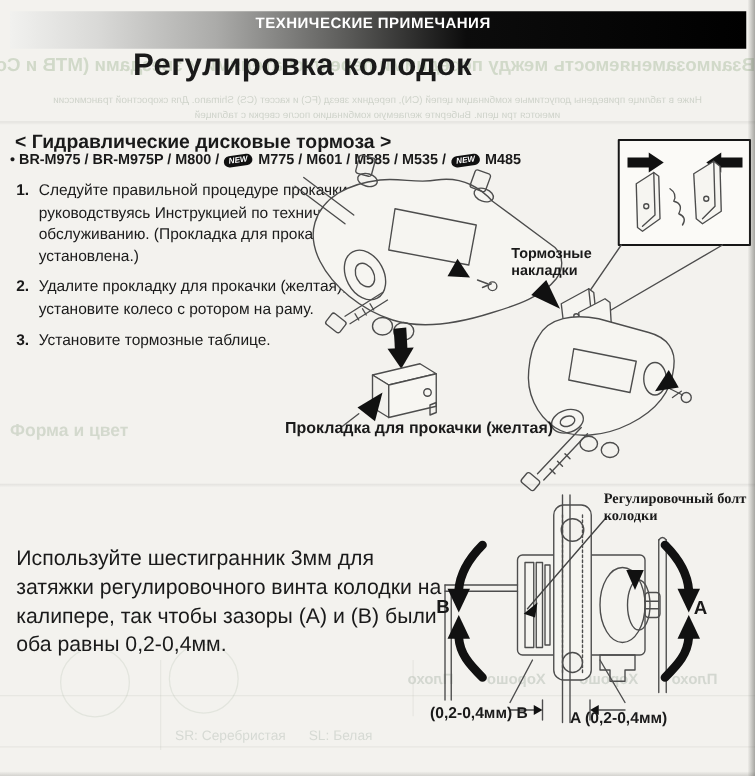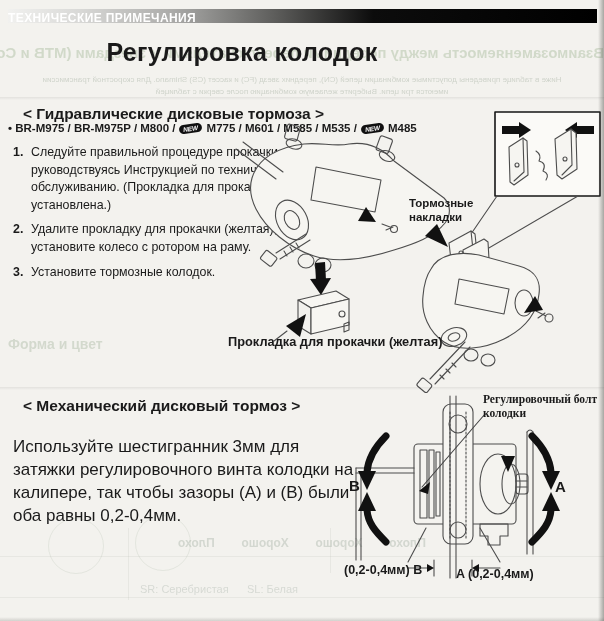--- a/index.html
+++ b/index.html
@@ -4,32 +4,32 @@
 <style>
   html,body{margin:0;padding:0;background:#888;}
   #page{
     position:relative;width:604px;height:621px;overflow:hidden;
     background:#f3f2ee;
     font-family:"Liberation Sans",sans-serif;color:#1a1a1a;
   }
   .abs{position:absolute;}
   
   #banner{
-    left:8px;top:9px;width:589px;height:14px;
+    left:8px;top:9px;width:589px;height:30px;
     background:linear-gradient(90deg,#f1f1ef 0%,#d9d9d7 12%,#ababa9 28%,#5a5a58 46%,#0c0c0c 62%,#000 100%);
     color:#fff;font-weight:bold;font-size:12px;line-height:18px;
-    text-align:left;padding-right:8px;box-sizing:border-box;letter-spacing:.4px;
+    text-align:center;padding-right:8px;box-sizing:border-box;letter-spacing:.4px;
   }
   
   #title{
     left:0;top:38px;width:484px;text-align:center;
     font-size:25px;font-weight:bold;letter-spacing:.3px;
   }
   
-  .bleed{pointer-events:none;text-align:center;}
+  .bleed{pointer-events:none;}
   #bleed-heading{
     left:0;top:44px;width:604px;text-align:center;font-size:15px;font-weight:bold;
     color:#a9bc9e;opacity:.45;transform:scaleX(-1);filter:blur(.6px);white-space:nowrap;
   }
   #bleed-subline{
     left:40px;top:74px;width:524px;text-align:center;font-size:8px;line-height:1.5;
     color:#b7bfb3;opacity:.6;transform:scaleX(-1);filter:blur(.5px);
   }
   #bleed-midleft{
     left:8px;top:336px;font-size:14px;font-weight:bold;color:#ccd3c6;opacity:.8;filter:blur(.5px);
@@ -41,21 +41,21 @@
   #bleed-bottomcolors{
     left:140px;top:583px;font-size:11px;color:#d2d6d0;opacity:.85;filter:blur(.4px);white-space:pre;
   }
   .bleed-line{background:rgba(175,185,170,.18);}
   .bleed-circle{border:1px solid rgba(170,180,165,.22);border-radius:50%;}
   
   .sep{left:0;width:604px;height:3px;background:linear-gradient(to bottom,rgba(0,0,0,.07),rgba(0,0,0,0));}
   #edge-right{right:0;top:0;width:6px;height:621px;background:linear-gradient(to right,rgba(90,90,85,0),rgba(90,90,85,.5));}
   #edge-bottom{left:0;bottom:0;width:604px;height:4px;background:linear-gradient(to top,rgba(60,60,55,.18),rgba(60,60,55,0));}
   
-  .sec-heading{left:23px;font-size:15.5px;font-weight:bold;}
+  .sec-heading{left:12px;font-size:15.5px;font-weight:bold;}
   .models{left:8px;font-size:11.5px;font-weight:bold;display:flex;align-items:center;gap:4px;white-space:nowrap;}
   .new-badge{
     display:inline-block;background:#101010;color:#fff;font-size:6.5px;font-style:italic;
     font-weight:bold;border-radius:8px;padding:1px 4px;line-height:7px;transform:rotate(-8deg);
   }
   #steps{left:13px;top:144px;width:302px;}
   .step{display:flex;margin-bottom:7px;font-size:12.4px;line-height:1.42;}
   .step-num{font-weight:bold;width:18px;flex:0 0 18px;}
   #mech-body{left:13px;top:436px;width:348px;font-size:17px;line-height:1.35;}
   
@@ -107,21 +107,21 @@
     <div class="step">
       <span class="step-num">1.</span>
       <span>Следуйте правильной процедуре прокачки, руководствуясь Инструкцией по техническому обслуживанию. (Прокладка для прокачки уже установлена.)</span>
     </div>
     <div class="step">
       <span class="step-num">2.</span>
       <span>Удалите прокладку для прокачки (желтая), затем установите колесо с ротором на раму.</span>
     </div>
     <div class="step">
       <span class="step-num">3.</span>
-      <span>Установите тормозные колодок.</span>
+      <span>Установите тормозные таблице.</span>
     </div>
   </div>
 
   <svg id="svg-hydraulic" style="left:218px;top:103px;" width="386" height="292" viewBox="0 0 386 292">
     <g stroke="#4d4d4d" stroke-width="1.1" fill="none" stroke-linejoin="round" stroke-linecap="round">
 
       <g>
         <path d="M34,75 C40,55 60,44 86,41 C102,39 116,44 131,41 C151,38 166,47 176,58 L226,95 C233,102 233,112 227,120 C216,134 196,141 176,147 C151,155 121,161 96,153 C71,145 48,126 38,106 C32,94 31,85 34,75 Z" fill="#f6f5f1"></path>
         <path d="M98,64 L163,77 L157,109 L93,97 Z"></path>
         <ellipse cx="74" cy="117" rx="15" ry="21" transform="rotate(-28 74 117)"></ellipse>
@@ -204,21 +204,20 @@
   </svg>
 
   <div class="abs" id="label-spacer">Прокладка для прокачки (желтая)</div>
   <div class="abs dlabel" id="label-pads">
     <div>Тормозные</div>
     <div>накладки</div>
   </div>
 
   <div class="abs sep" style="top:387px;"></div>
 
-  <div class="abs sec-heading" style="top:397px;">&lt; Механический дисковый тормоз &gt;</div>
   <div class="abs" id="mech-body">Используйте шестигранник 3мм для затяжки регулировочного винта колодки на калипере, так чтобы зазоры (А) и (В) были оба равны 0,2-0,4мм.</div>
 
   <svg id="svg-mechanical" style="left:330px;top:392px;" width="274" height="228" viewBox="0 0 274 228">
     <g stroke="#4d4d4d" stroke-width="1.1" fill="none" stroke-linejoin="round" stroke-linecap="round">
       <g>
         <rect x="84" y="52" width="102" height="80" rx="4" fill="#f4f3ef"></rect>
         <rect x="90" y="58" width="7" height="68"></rect>
         <rect x="99" y="58" width="5" height="68"></rect>
         <rect x="106" y="60" width="4" height="64"></rect>
         <ellipse cx="168" cy="92" rx="18" ry="30" fill="#f4f3ef"></ellipse>

